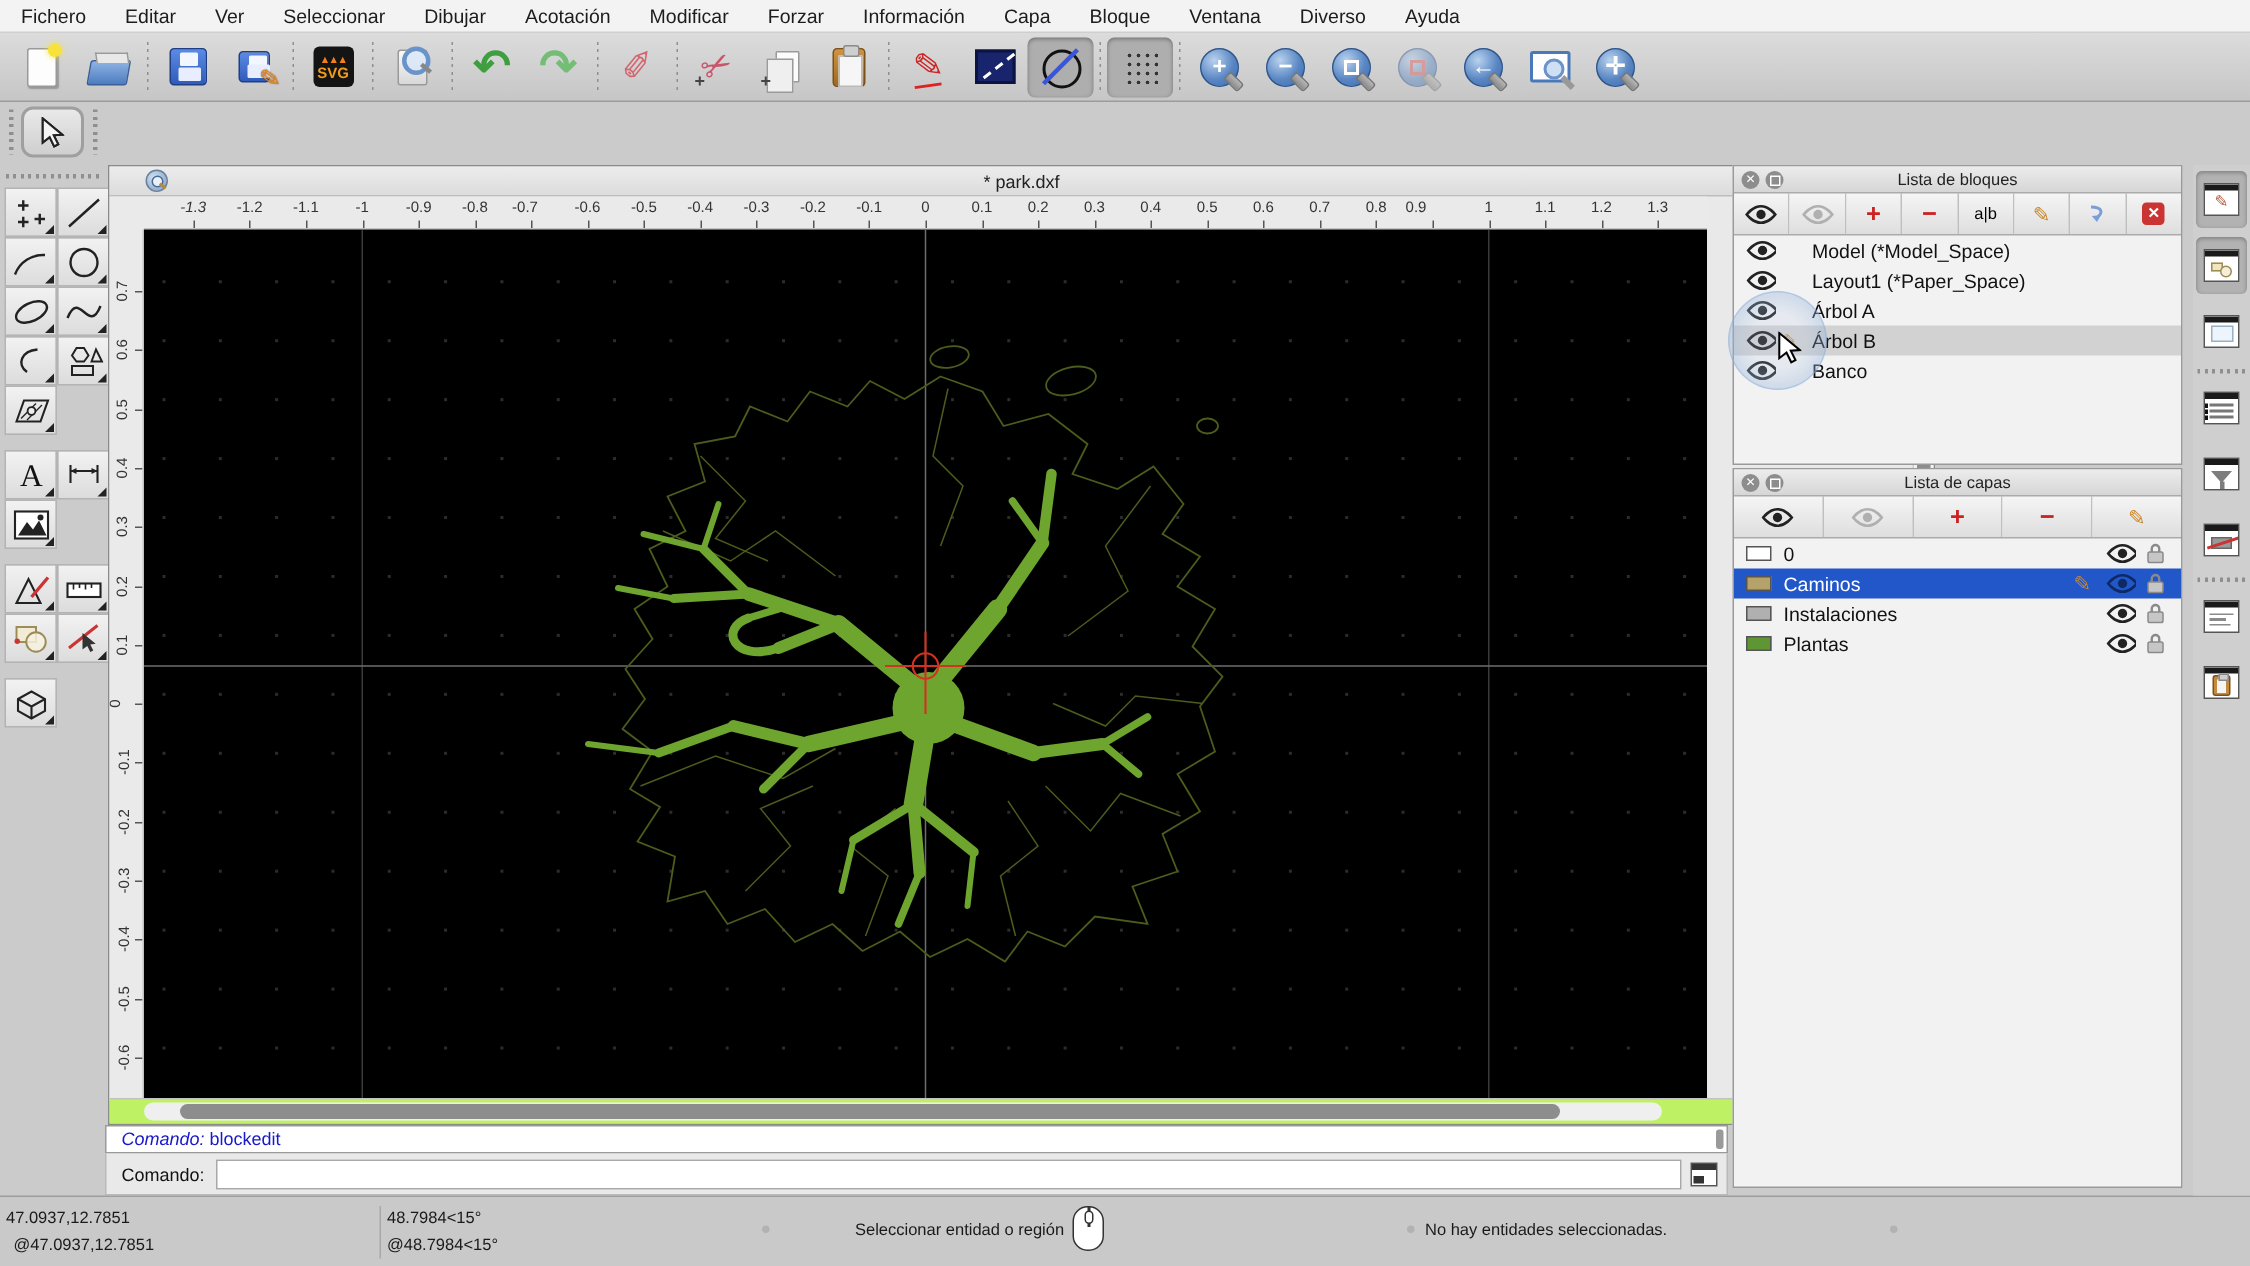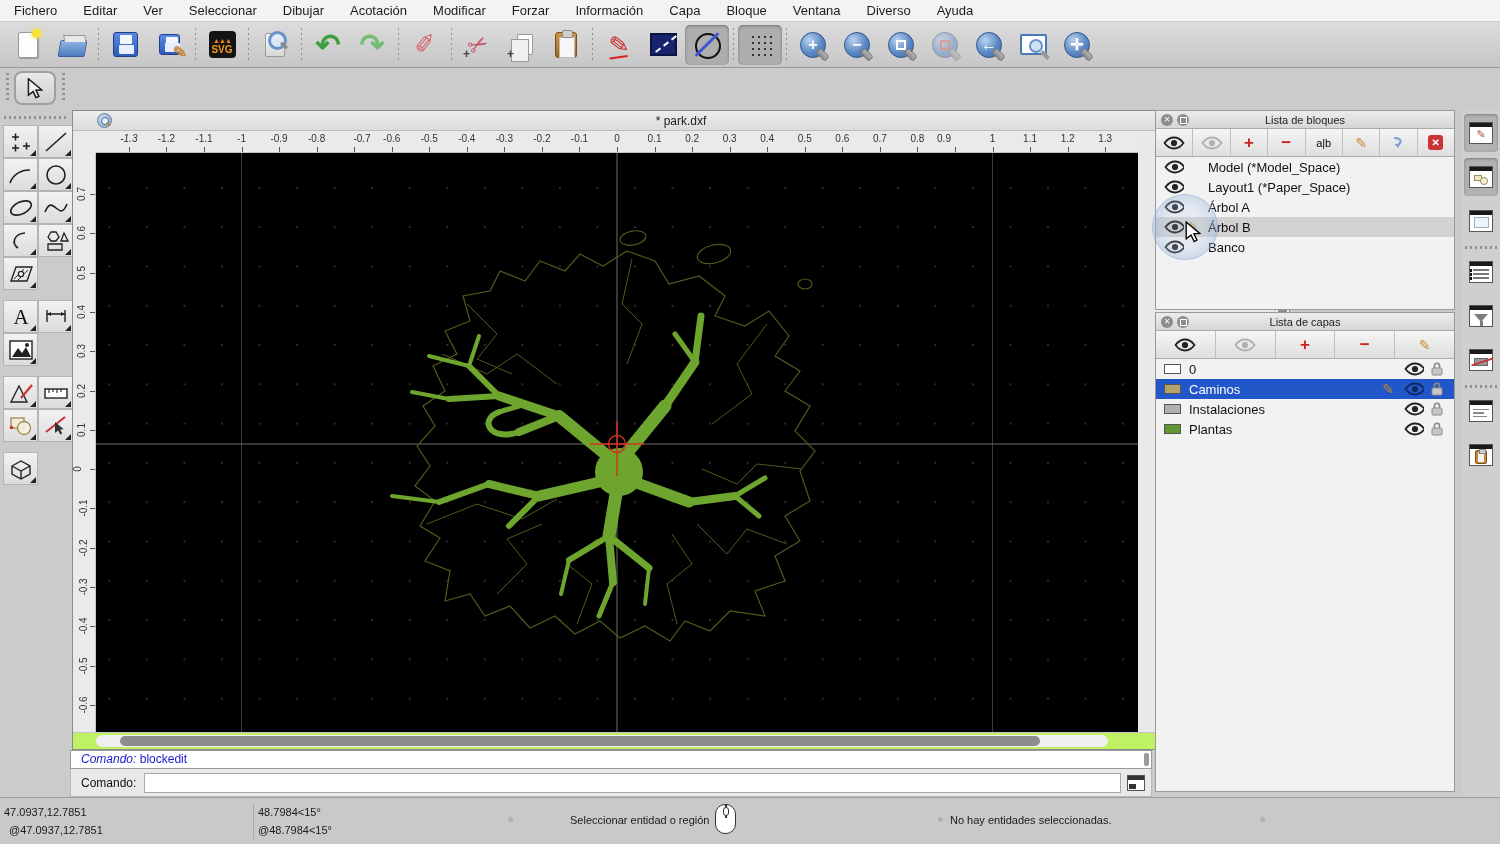--- a/index.html
+++ b/index.html
@@ -552,21 +552,21 @@
       <span class="rt-lab" style="left: 70.4px;">-1.2</span>
       <i class="rt-tick" style="left: 70.4px;"></i>
       <span class="rt-lab" style="left: 107.95px;">-1.1</span>
       <i class="rt-tick" style="left: 107.95px;"></i>
       <span class="rt-lab" style="left: 145.5px;">-1</span>
       <i class="rt-tick" style="left: 145.5px;"></i>
       <span class="rt-lab" style="left: 183.05px;">-0.9</span>
       <i class="rt-tick" style="left: 183.05px;"></i>
       <span class="rt-lab" style="left: 220.6px;">-0.8</span>
       <i class="rt-tick" style="left: 220.6px;"></i>
-      <span class="rt-lab" style="left: 266px;">-0.7</span>
+      <span class="rt-lab" style="left: 254px;">-0.7</span>
       <i class="rt-tick" style="left: 258.15px;"></i>
       <span class="rt-lab" style="left: 295.7px;">-0.6</span>
       <i class="rt-tick" style="left: 295.7px;"></i>
       <span class="rt-lab" style="left: 333.25px;">-0.5</span>
       <i class="rt-tick" style="left: 333.25px;"></i>
       <span class="rt-lab" style="left: 370.8px;">-0.4</span>
       <i class="rt-tick" style="left: 370.8px;"></i>
       <span class="rt-lab" style="left: 408.35px;">-0.3</span>
       <i class="rt-tick" style="left: 408.35px;"></i>
       <span class="rt-lab" style="left: 445.9px;">-0.2</span>

